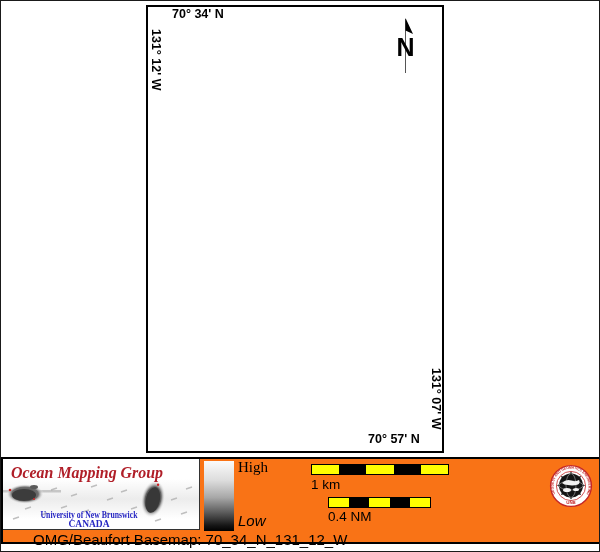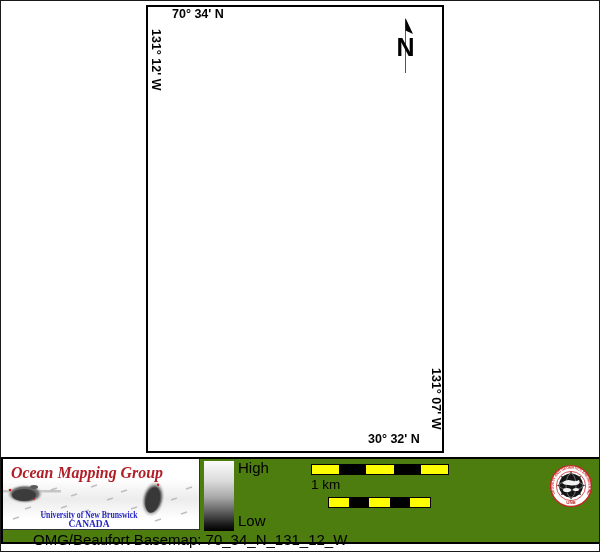--- a/index.html
+++ b/index.html
@@ -16,35 +16,35 @@
   .coord{position:absolute;font-size:12.5px;font-weight:bold;white-space:nowrap;line-height:13px;}
   .coord.rot{transform:rotate(90deg);transform-origin:0 0;}
   .coord-top{left:171px;top:7px;}
   .coord-left{left:161px;top:28px;}
   .coord-right{left:441px;top:367px;}
   .coord-bottom{left:367px;top:432px;}
   .north-arrow{position:absolute;left:385px;top:14px;}
   
   .panel{
     position:absolute;left:0;top:456px;width:600px;bottom:7px;
-    box-sizing:border-box;border:2px solid #000;background:#4d7c0f;
+    box-sizing:border-box;border:2px solid #000;background:#f97316;
   }
   .logo-box{
     position:absolute;left:0;top:0;width:196px;height:70px;
     border-right:1px solid #333;border-bottom:1px solid #333;background:#fff;
   }
   .logo-title{font-family:"Liberation Serif", serif;font-style:italic;font-weight:bold;fill:var(--logo-title-red,#B01E28);}
   .logo-sub{font-family:"Liberation Serif", serif;font-weight:bold;fill:var(--unb-blue,#2727C3);}
   .colorbar{
     position:absolute;left:201px;top:2px;width:30px;height:70px;
     background:linear-gradient(180deg,#fbfbfb 0%,#dcdcdc 28%,#a8a8a8 52%,#5a5a5a 74%,#161616 92%,#000 100%);
   }
   .cb-label{position:absolute;font-size:15px;line-height:15px;}
-  .cb-high{left:235px;top:1px;}
-  .cb-low{left:235px;top:54px;}
+  .cb-high{left:235px;top:1px;font-family:Liberation Serif, serif;}
+  .cb-low{left:235px;top:54px;font-style:italic;}
   .scalebar{
     position:absolute;height:11px;box-sizing:border-box;border:1px solid #000;
     display:flex;background:#fff;
   }
   .sb-km{left:308px;top:5px;width:138px;}
   .sb-nm{left:325px;top:38px;width:103px;}
   .sb-label{position:absolute;text-align:left;font-size:13.5px;line-height:14px;}
   .sb-km-label{left:308px;top:19px;width:138px;}
   .sb-nm-label{left:325px;top:51px;width:103px;}
   .seal{position:absolute;left:546px;top:4px;}
@@ -57,21 +57,21 @@
 </head>
 <body>
 
 <div id="canvas">
 
   <div class="map-frame"></div>
 
   <div class="coord coord-top">70° 34' N</div>
   <div class="coord rot coord-left">131° 12' W</div>
   <div class="coord rot coord-right">131° 07' W</div>
-  <div class="coord coord-bottom">30° 32' N</div>
+  <div class="coord coord-bottom">70° 57' N</div>
 
   <svg class="north-arrow" width="40" height="62" viewBox="0 0 40 62">
     <line x1="19.5" y1="4" x2="19.5" y2="58" stroke="#555" stroke-width="1"></line>
     <polygon points="19.5,3 27,19 19.5,15.5" fill="#000"></polygon>
     <text x="19.5" y="41" text-anchor="middle" font-family="Liberation Sans, sans-serif" font-size="25" font-weight="bold">N</text>
   </svg>
 
   <div class="panel">
 
     <svg class="logo-box" width="196" height="70" viewBox="0 0 196 70">
@@ -144,20 +144,21 @@
         <div style="flex: 1 1 0%; height: 100%; background: rgb(255, 255, 0);"></div>
       </div>
     <div class="sb-label sb-km-label">1 km</div>
     <div class="scalebar sb-nm">
         <div style="flex: 1 1 0%; height: 100%; background: rgb(255, 255, 0);"></div>
         <div style="flex: 1 1 0%; height: 100%; background: rgb(0, 0, 0);"></div>
         <div style="flex: 1 1 0%; height: 100%; background: rgb(255, 255, 0);"></div>
         <div style="flex: 1 1 0%; height: 100%; background: rgb(0, 0, 0);"></div>
         <div style="flex: 1 1 0%; height: 100%; background: rgb(255, 255, 0);"></div>
       </div>
+    <div class="sb-label sb-nm-label">0.4 NM</div>
 
     <svg class="seal" width="44" height="46" viewBox="0 0 44 46">
       <circle cx="22" cy="23" r="20.4" fill="#fff" stroke="#C42727" stroke-width="1.4"></circle>
       <circle cx="22" cy="23" r="14.6" fill="#fff" stroke="#C42727" stroke-width="0.8"></circle>
       <defs>
         <path id="ringPath" d="M 6.8 31.8 A 17.5 17.5 0 1 1 37.2 31.8"></path>
       </defs>
       <text class="seal-ring-text" font-size="3.6" textLength="71" lengthAdjust="spacingAndGlyphs">
         <textPath href="#ringPath" startOffset="1">GEODESY AND GEOMATICS ENGINEERING</textPath>
       </text>

